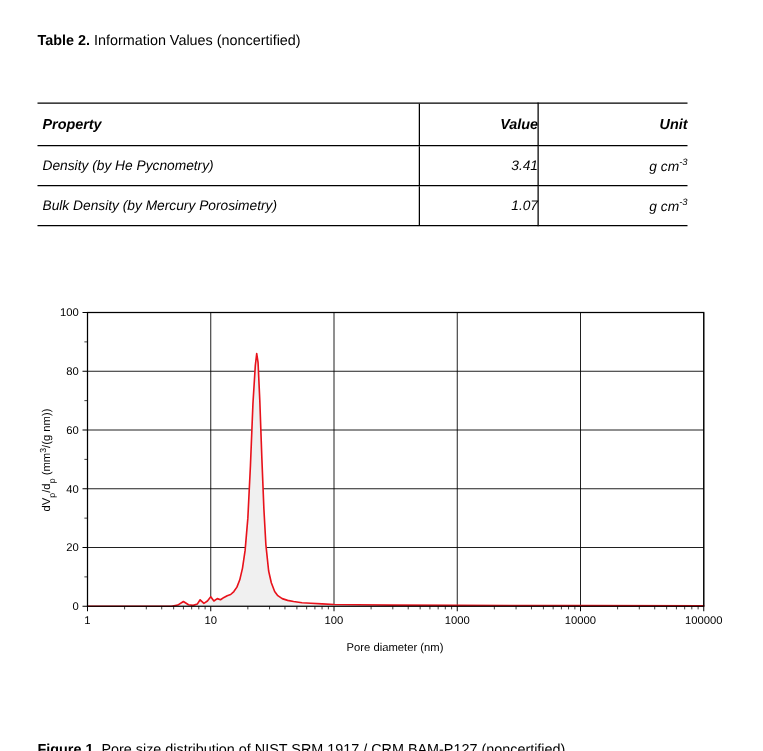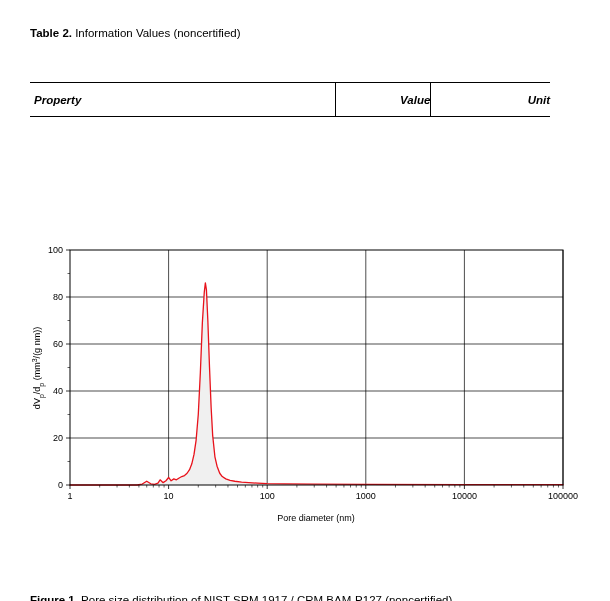--- a/index.html
+++ b/index.html
@@ -145,20 +145,30 @@
 
   <table class="info-table">
     <thead>
       <tr>
         <th class="col-prop cell-prop">Property</th>
         <th class="col-val cell-val vline-left vline-right">Value</th>
         <th class="col-unit cell-unit">Unit</th>
       </tr>
     </thead>
     <tbody>
+      <tr>
+        <td class="cell-prop">Density (by He Pycnometry)</td>
+        <td class="cell-val vline-left vline-right">3.41</td>
+        <td class="cell-unit"><span>g cm</span><sup>-3</sup></td>
+      </tr>
+      <tr>
+        <td class="cell-prop">Bulk Density (by Mercury Porosimetry)</td>
+        <td class="cell-val vline-left vline-right">1.07</td>
+        <td class="cell-unit"><span>g cm</span><sup>-3</sup></td>
+      </tr>
     </tbody>
   </table>
 
   <div class="figure-wrap">
     <svg class="figure-svg" id="chart-svg" width="570" height="305" viewBox="0 0 570 305">
 
       <rect id="plot-bg" x="52" y="14" width="493" height="235" fill="#ffffff"></rect>
 
       <g id="grid-group">
           <line x1="150.60000000000002" y1="14" x2="150.60000000000002" y2="249" stroke="#000" stroke-width="0.7"></line>

